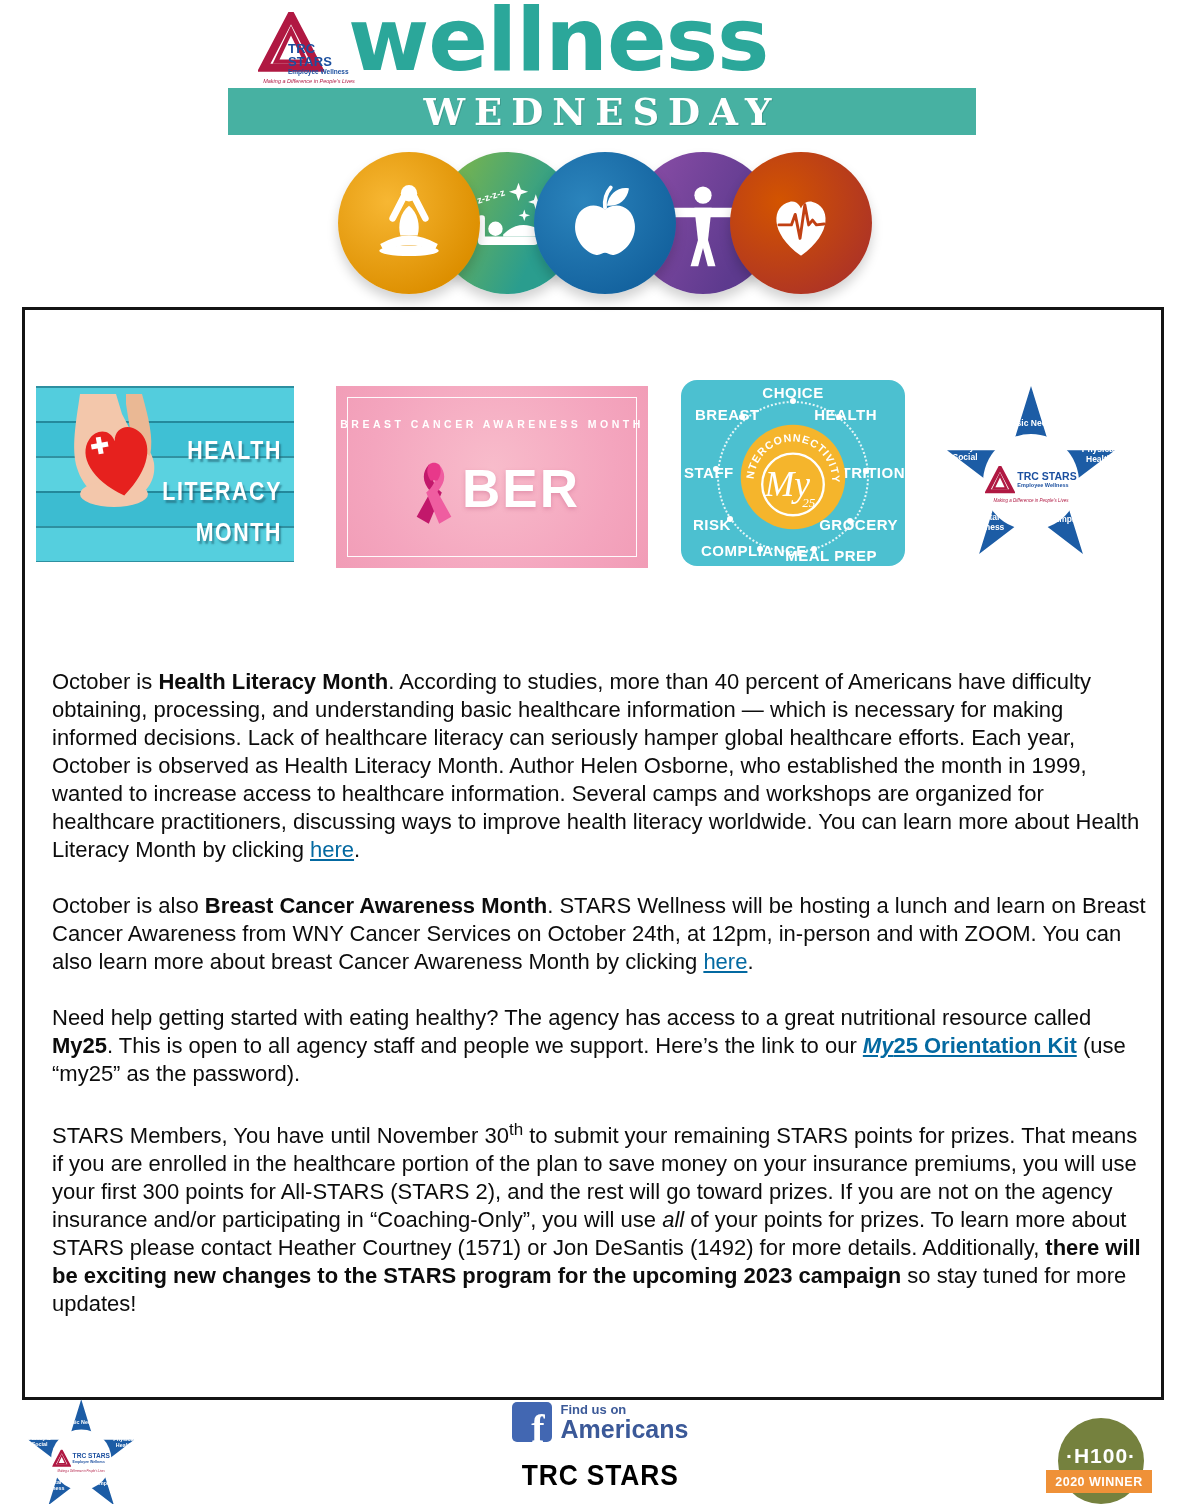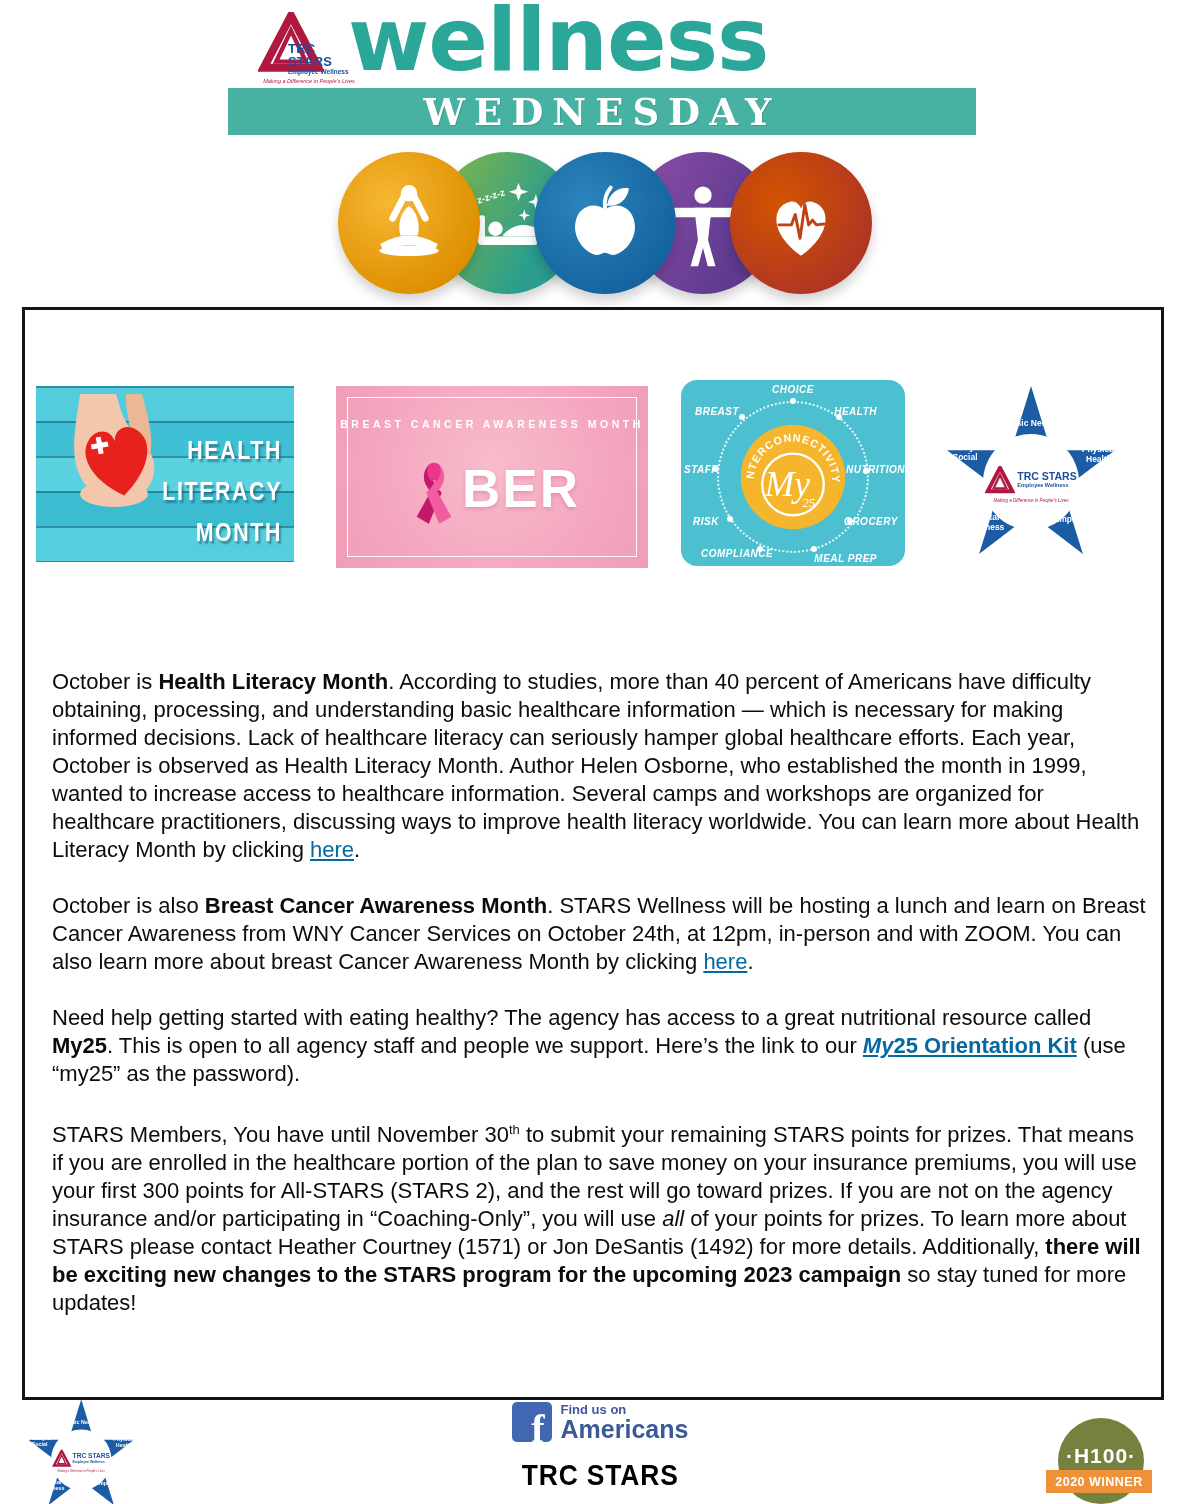--- a/index.html
+++ b/index.html
@@ -66,21 +66,21 @@
 
   
   .panel-my25 { position:absolute; left:656px; top:70px; width:224px; height:186px;
                 background:#4cc0d0; border-radius:16px; }
   .m-ring { position:absolute; left:36px; top:21px; width:152px; height:152px; border-radius:50%;
             border:2px dotted rgba(255,255,255,.85); }
   .m-dot { position:absolute; width:6px; height:6px; border-radius:50%; background:#fff; }
   .md1{left:109px;top:18px}.md2{left:155px;top:34px}.md3{left:182px;top:88px}
   .md4{left:166px;top:138px}.md5{left:130px;top:166px}.md6{left:76px;top:166px}
   .md7{left:46px;top:136px}.md8{left:32px;top:86px}.md9{left:58px;top:34px}
-  .m-label { position:absolute; color:#fff; font-weight:bold; font-size:10px; letter-spacing:.5px;font-style:italic; }
+  .m-label { position:absolute; color:#fff; font-weight:bold; font-size:15px; letter-spacing:.5px; }
   .ml-choice{left:0;right:0;top:4px;text-align:center}
   .ml-budget{left:14px;top:26px}.ml-health{right:28px;top:26px}
   .ml-staff{left:3px;top:84px}.ml-nutrition{right:0;top:84px}
   .ml-risk{left:12px;top:136px}.ml-grocery{right:7px;top:136px}
   .ml-compliance{left:20px;bottom:7px}.ml-mealprep{right:28px;bottom:2px}
   .m-center { position:absolute; left:56px; top:41px; }
 
   
   .panel-star { position:absolute; left:912px; top:74px; width:188px; height:176px; }
   .star-figure { position:relative; width:188px; height:176px; }
@@ -101,21 +101,21 @@
   .st-mental{left:20px;top:128px;width:58px}
   .st-employ{right:14px;top:130px;width:64px}
 
   
   .text-area { position:absolute; left:27px; top:358px; width:1096px; font-size:22px;
                line-height:28px; color:#0c0c0c; }
   .text-area p { margin-bottom:28px; }
   .run-b { font-weight:bold; }
   .run-i { font-style:italic; }
   .run-link { color:#0369a1; text-decoration:underline; cursor:pointer; }
-  sup { font-size:13px; }
+  sup { font-size:17px; }
 
   
   .footer-star { position:absolute; left:22px; top:1398px; width:120px; height:112px; }
   .footer-star .star-figure { transform:scale(.63); transform-origin:top left; }
 
   .footer-center { position:absolute; left:455px; top:1402px; width:290px; text-align:center; }
   .fb-badge { display:inline-flex; align-items:center; gap:9px; cursor:pointer; }
   .fb-box { width:40px; height:40px; background:#4267b2; border-radius:5px; overflow:hidden;
             position:relative; }
   .fb-box span { position:absolute; right:7px; bottom:-10px; color:#fff; font-weight:bold;

